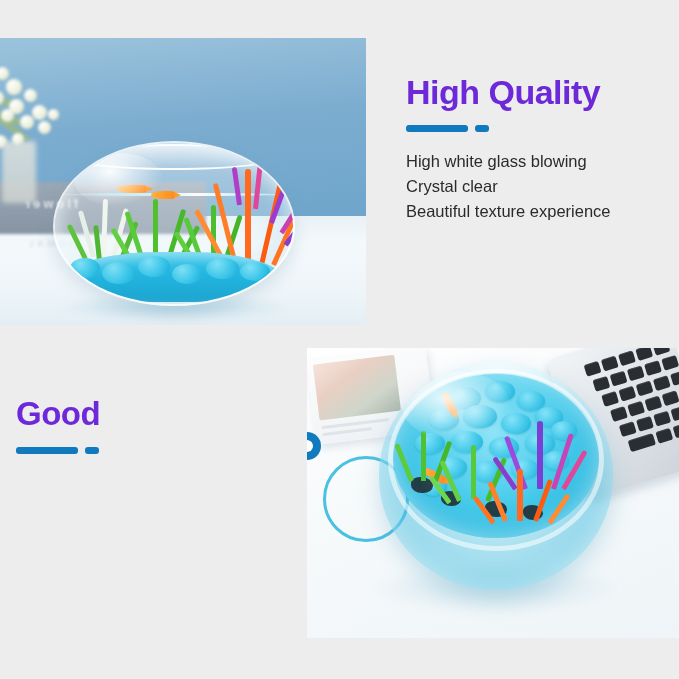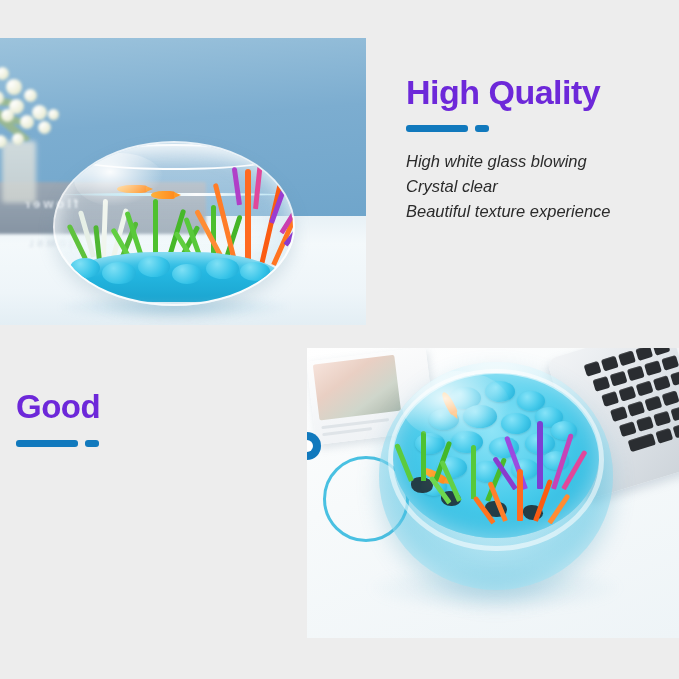--- a/index.html
+++ b/index.html
@@ -199,30 +199,30 @@
   .dash-row { margin-top: 13px; display: flex; align-items: center; gap: 7px; }
   .dash-long { width: 62px; height: 7px; background: #1179bd; border-radius: 3px; }
   .dash-short { width: 14px; height: 7px; background: #1179bd; border-radius: 3px; }
 
   .body-list {
     margin-top: 17px;
     color: #2b2b2b;
     font-size: 16.5px;
     line-height: 1.52;
   }
-  .body-list div { white-space: nowrap; font-style: italic; }
+  .body-list div { white-space: nowrap; }
 
   
 
   .text-left {
     position: absolute;
     left: 16px; top: 388px;
     width: 310px;
   }
-  .heading-2 { font-size: 33px; }
+  .heading-2 { font-size: 33px; margin-top: 7px; }
 
   .photo-bottom {
     position: absolute;
     left: 307px; top: 348px;
     width: 372px;
     height: 290px;
     overflow: hidden;
     background: #ffffff;
   }
   .btm-desk {

